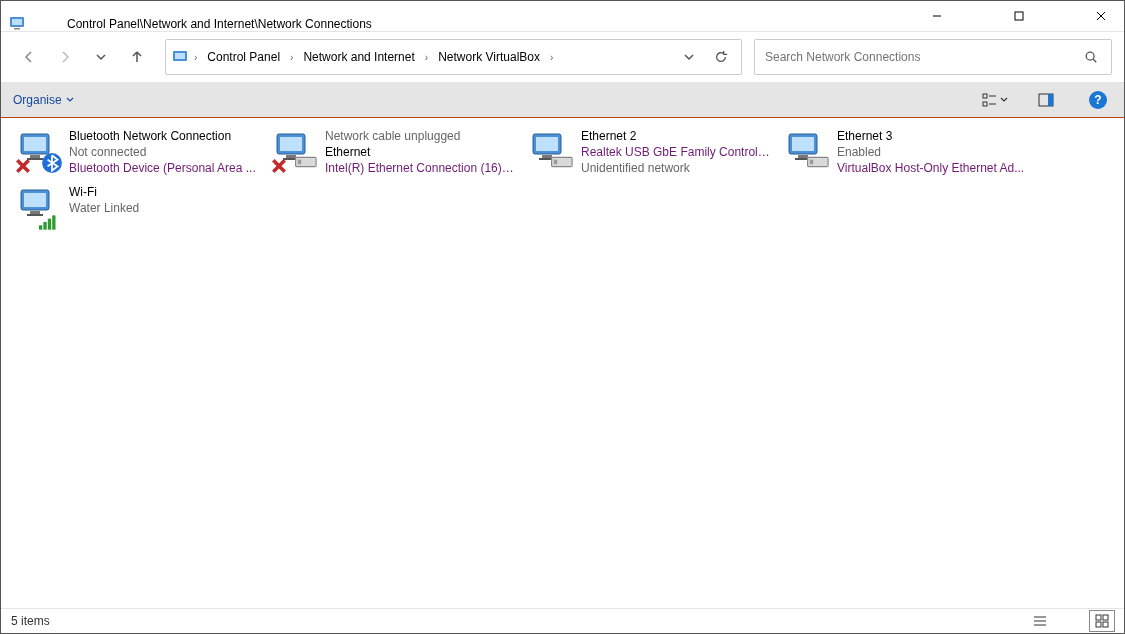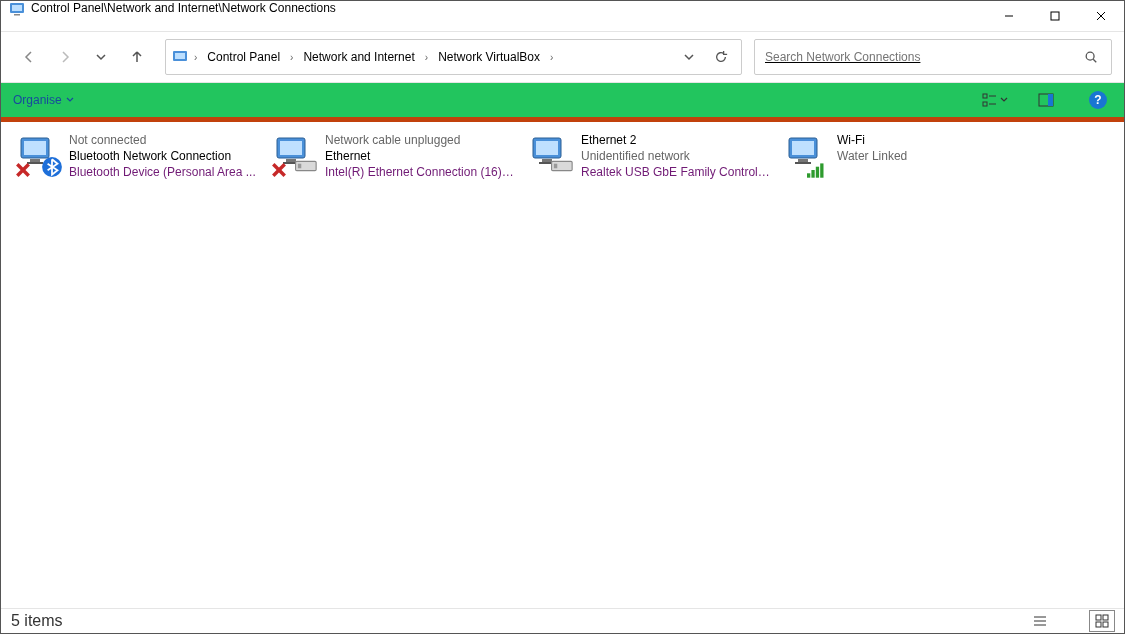--- a/index.html
+++ b/index.html
@@ -1,53 +1,53 @@
 <!DOCTYPE html>
 <html><head>
 <meta charset="utf-8">
 <style>
   html,body{margin:0;padding:0;font-family:"Segoe UI",Arial,sans-serif;font-size:12px;color:#000;background:#fff;height:100%;}
   .window{width:1125px;height:634px;border:1px solid #555;box-sizing:border-box;display:flex;flex-direction:column;background:#fff;}
   
-  .titlebar{height:30px;display:flex;align-items:flex-start;padding:0 0 0 8px;border-bottom:1px solid #e5e5e5;}
+  .titlebar{height:30px;display:flex;align-items:flex-end;padding:0 0 0 8px;border-bottom:1px solid #e5e5e5;gap:36px;}
   .titlebar .app-icon{width:16px;height:16px;margin-right:6px;}
   .titlebar .title{flex:0 0 auto;font-size:12px;}
   .titlebar .spacer{flex:1;}
   .titlebar .winbtn{width:46px;height:30px;display:flex;align-items:center;justify-content:center;}
   
   .navbar{height:50px;display:flex;align-items:center;padding:0 12px;gap:4px;}
   .navbtn{width:32px;height:32px;display:flex;align-items:center;justify-content:center;color:#555;}
   .navbtn.disabled{color:#bbb;}
   .addressbar{flex:1;height:34px;border:1px solid #ccc;border-radius:2px;display:flex;align-items:center;padding:0 6px;gap:4px;margin:0 8px;}
   .addressbar .crumb{padding:2px 4px;white-space:nowrap;text-align:center;}
   .addressbar .chev{color:#666;font-size:10px;padding:0 2px;}
   .addressbar .grow{flex:1;}
   .addressbar .addrbtn{width:28px;height:28px;display:flex;align-items:center;justify-content:center;color:#555;}
-  .searchbar{width:340px;height:34px;border:1px solid #ccc;border-radius:2px;display:flex;align-items:center;padding:0 8px;text-decoration:underline;}
+  .searchbar{width:340px;height:34px;border:1px solid #ccc;border-radius:2px;display:flex;align-items:center;padding:0 8px;}
   .searchbar input{flex:1;border:0;outline:0;font-size:12px;color:#333;background:transparent;}
   .searchbar .searchbtn{width:24px;display:flex;align-items:center;justify-content:center;color:#555;}
   
-  .cmdbar{height:34px;border-top:1px solid #e5e5e5;border-bottom:5px solid #c2410c;background:#22c55e;display:flex;align-items:center;padding:0 12px;gap:24px;}
+  .cmdbar{height:34px;border-top:1px solid #e5e5e5;border-bottom:1px solid #c2410c;background:#e5e5e5;display:flex;align-items:center;padding:0 12px;gap:24px;}
   .cmdbar .org{color:#17499e;display:flex;align-items:center;gap:4px;}
   .cmdbar .grow{flex:1;}
   .cmdbar .iconbtn{width:28px;height:28px;display:flex;align-items:center;justify-content:center;color:#333;}
   .cmdbar .help{background:#1976d2;color:#fff;border-radius:50%;width:18px;height:18px;display:flex;align-items:center;justify-content:center;font-size:12px;font-weight:bold;}
   .cmdbar .viewdrop{display:flex;align-items:center;gap:2px;}
   
   .content{flex:1;overflow:auto;padding:6px 8px;}
   .tiles{display:flex;flex-wrap:wrap;align-content:flex-start;}
   .tile{width:256px;display:flex;align-items:flex-start;padding:4px 6px;box-sizing:border-box;}
   .tile .icon{width:48px;height:48px;flex:0 0 48px;position:relative;margin-right:6px;}
   .tile .lines{flex:1;min-width:0;}
   .tile .l{white-space:nowrap;overflow:hidden;text-overflow:ellipsis;line-height:16px;}
   .tile .l1{color:#000;}
   .tile .l2{color:#666;}
   .tile .l3{color:#701a75;}
   
-  .statusbar{height:24px;border-top:1px solid #e5e5e5;display:flex;align-items:center;padding:0 10px;font-size:16px;color:#333;gap:38px;}
+  .statusbar{height:24px;border-top:1px solid #e5e5e5;display:flex;align-items:center;padding:0 10px;font-size:12px;color:#333;gap:38px;}
   .statusbar .grow{flex:1;}
   .statusbar .sbtn{width:24px;height:20px;display:flex;align-items:center;justify-content:center;color:#333;}
   .statusbar .sbtn.active{outline:1px solid #888;}
   
   svg{display:block;}
 </style>
 </head>
 <body>
 
 <div class="window">
@@ -190,22 +190,22 @@
             <svg viewBox="0 0 20 20" width="22" height="22" style="position:absolute;right:0;bottom:2px;">
               <circle cx="10" cy="10" r="9" fill="#1e6fd9"></circle>
               <path d="M10 3 L10 17 L15 13 L6 7 M10 3 L15 7 L6 13" fill="none" stroke="#fff" stroke-width="1.6"></path>
             </svg>
             <svg viewBox="0 0 14 14" width="16" height="16" style="position:absolute;left:0;bottom:2px;">
               <line x1="2" y1="2" x2="12" y2="12" stroke="#c62828" stroke-width="3"></line>
               <line x1="12" y1="2" x2="2" y2="12" stroke="#c62828" stroke-width="3"></line>
             </svg>
           </div>
           <div class="lines">
+            <div class="l l1">Bluetooth Network Connection</div>
             <div class="l l2">Not connected</div>
-            <div class="l l1">Bluetooth Network Connection</div>
             <div class="l l3">Bluetooth Device (Personal Area ...</div>
           </div>
         </div>
         <div class="tile">
           <div class="icon">
             <svg viewBox="0 0 48 48" width="48" height="48">
               <rect x="6" y="6" width="28" height="20" rx="2" fill="#4a90d9" stroke="#2b5e94"></rect>
               <rect x="9" y="9" width="22" height="14" fill="#bfe0ff"></rect>
               <rect x="15" y="27" width="10" height="3" fill="#777"></rect>
               <rect x="12" y="30" width="16" height="2" fill="#555"></rect>
@@ -233,22 +233,41 @@
               <rect x="15" y="27" width="10" height="3" fill="#777"></rect>
               <rect x="12" y="30" width="16" height="2" fill="#555"></rect>
             </svg>
             <svg viewBox="0 0 20 14" width="24" height="16" style="position:absolute;right:0;bottom:6px;">
               <rect x="0" y="3" width="18" height="8" rx="1" fill="#d9d9d9" stroke="#888"></rect>
               <rect x="2" y="5" width="3" height="4" fill="#999"></rect>
             </svg>
           </div>
           <div class="lines">
             <div class="l l1">Ethernet 2</div>
+            <div class="l l3">Realtek USB GbE Family Controller</div>
             <div class="l l2">Unidentified network</div>
-            <div class="l l3">Realtek USB GbE Family Controller</div>
+          </div>
+        </div>
+        <div class="tile">
+          <div class="icon">
+            <svg viewBox="0 0 48 48" width="48" height="48">
+              <rect x="6" y="6" width="28" height="20" rx="2" fill="#4a90d9" stroke="#2b5e94"></rect>
+              <rect x="9" y="9" width="22" height="14" fill="#bfe0ff"></rect>
+              <rect x="15" y="27" width="10" height="3" fill="#777"></rect>
+              <rect x="12" y="30" width="16" height="2" fill="#555"></rect>
+            </svg>
+            <svg viewBox="0 0 20 14" width="24" height="16" style="position:absolute;right:0;bottom:6px;">
+              <rect x="0" y="3" width="18" height="8" rx="1" fill="#d9d9d9" stroke="#888"></rect>
+              <rect x="2" y="5" width="3" height="4" fill="#999"></rect>
+            </svg>
+          </div>
+          <div class="lines">
+            <div class="l l1">Ethernet 3</div>
+            <div class="l l2">Enabled</div>
+            <div class="l l3">VirtualBox Host-Only Ethernet Ad...</div>
           </div>
         </div>
         <div class="tile">
           <div class="icon">
             <svg viewBox="0 0 48 48" width="48" height="48">
               <rect x="6" y="6" width="28" height="20" rx="2" fill="#4a90d9" stroke="#2b5e94"></rect>
               <rect x="9" y="9" width="22" height="14" fill="#bfe0ff"></rect>
               <rect x="15" y="27" width="10" height="3" fill="#777"></rect>
               <rect x="12" y="30" width="16" height="2" fill="#555"></rect>
             </svg>

